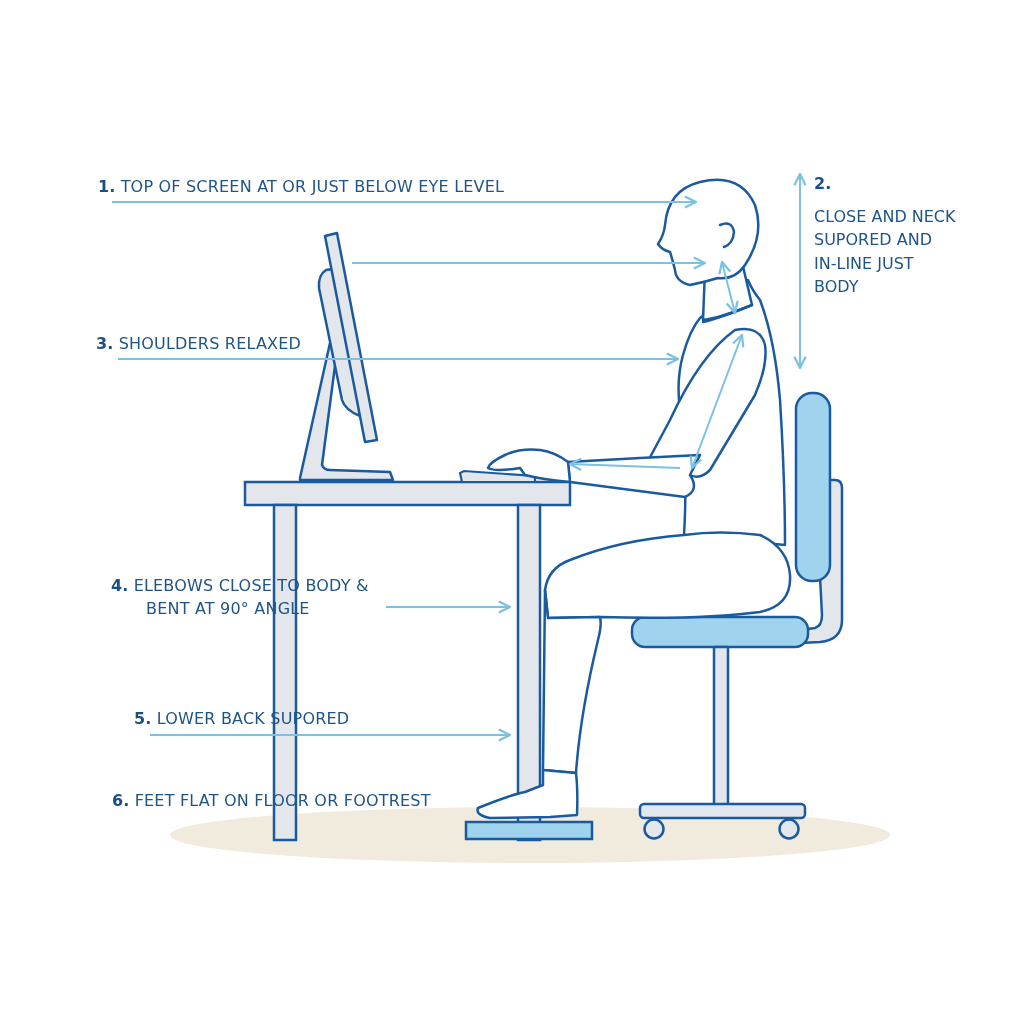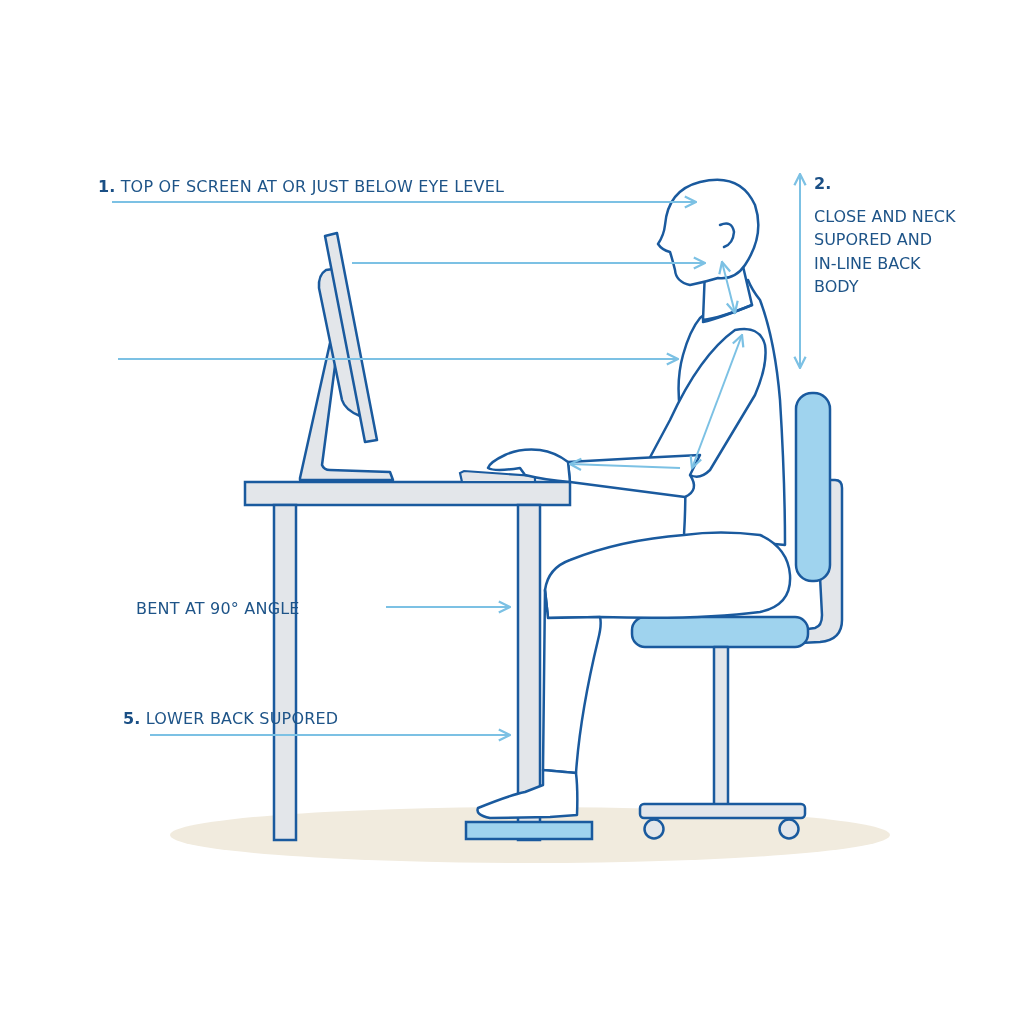--- a/index.html
+++ b/index.html
@@ -98,27 +98,36 @@
   </svg>
 
   <div class="label" style="left:98px;top:175px;">
     <span class="num">1.</span><span class="txt">TOP OF SCREEN AT OR JUST BELOW EYE LEVEL</span>
   </div>
 
   <div class="lbl2" style="left:814px;top:172px;">
     <div class="num" style="margin-bottom:9px;">2.</div>
     <div>CLOSE AND NECK</div>
     <div>SUPORED AND</div>
-    <div>IN-LINE BACK</div>
+    <div>IN-LINE JUST</div>
     <div>BODY</div>
   </div>
 
+  <div class="label" style="left:96px;top:332px;">
+    <span class="num">3.</span><span class="txt">SHOULDERS RELAXED</span>
+  </div>
 
-  <div class="label" style="left:136px;top:597px;text-align:center;">
+  <div class="label" style="left:111px;top:574px;">
+    <span class="num">4.</span><span class="txt">ELEBOWS CLOSE TO BODY &amp;</span>
+  </div>
+  <div class="label" style="left:146px;top:597px;text-align:center;">
     <span class="txt">BENT AT 90° ANGLE</span>
   </div>
 
-  <div class="label" style="left:123px;top:707px;">
+  <div class="label" style="left:134px;top:707px;">
     <span class="num">5.</span><span class="txt">LOWER BACK SUPORED</span>
   </div>
 
+  <div class="label" style="left:112px;top:789px;">
+    <span class="num">6.</span><span class="txt">FEET FLAT ON FLOOR OR FOOTREST</span>
+  </div>
 
 </div>
 
 </body></html>

